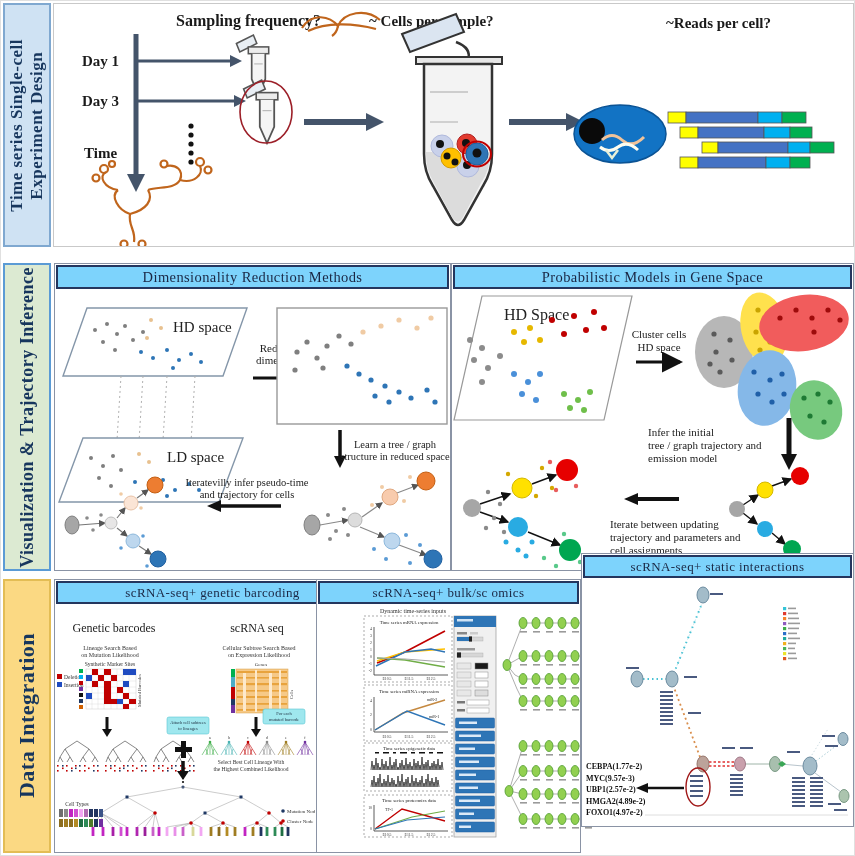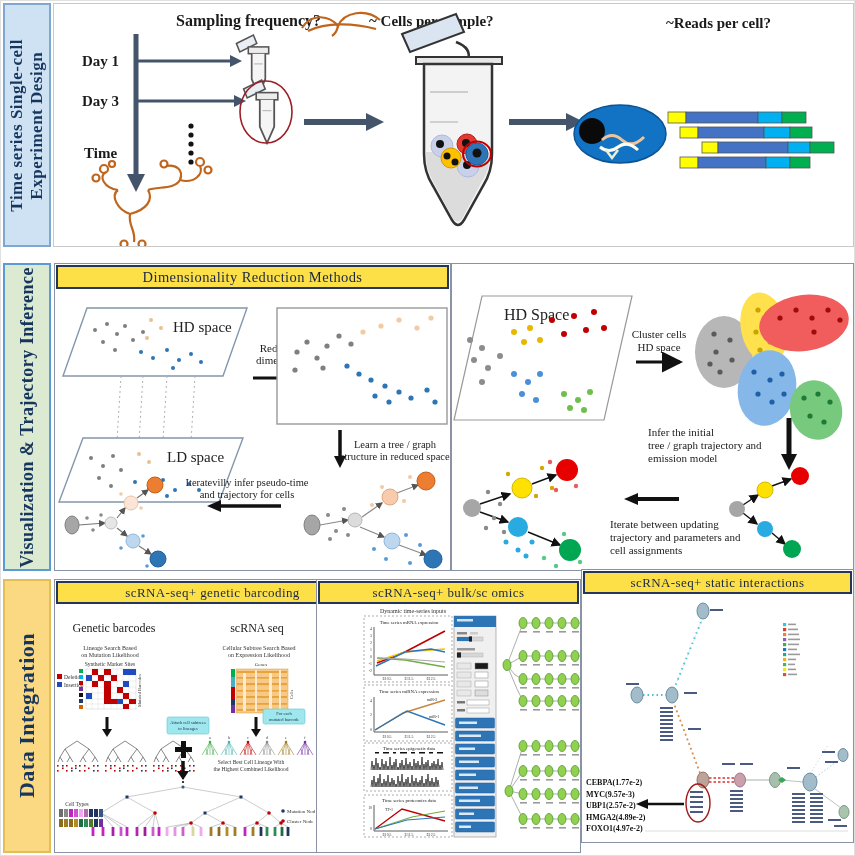--- a/index.html
+++ b/index.html
@@ -6,21 +6,21 @@
   .page{position:relative;width:855px;height:856px;background:#fff;font-family:"Liberation Serif",serif;overflow:hidden;border:1px solid #e0e0e0;box-sizing:border-box;}
   .sidebar{position:absolute;left:2px;width:48px;box-sizing:border-box;display:flex;align-items:center;justify-content:center;}
   .sb-blue{background:#cfe2f3;border:2px solid #7fa8d0;}
   .sb-green{background:#dcead2;border:2px solid #5b9bd5;}
   .sb-tan{background:#fbd983;border:2px solid #e3bd55;}
   .vtext{writing-mode:vertical-rl;transform:rotate(180deg);font-size:17px;font-weight:600;color:#17365d;letter-spacing:.5px;text-align:center;line-height:1.15;}
   .vtext .vline{display:block;}
   .content-box{position:absolute;background:#fff;box-sizing:border-box;}
   .cb-light{border:1px solid #c9c9c9;}
   .cb-mid{border:1px solid #8a93a5;}
-  .hdr{position:absolute;left:1px;right:1px;top:1px;height:24px;background:#fde047;border:2px solid #24365e;box-sizing:border-box;display:flex;align-items:center;justify-content:center;font-size:14.5px;color:#1a2744;letter-spacing:.4px;}
+  .hdr{position:absolute;left:1px;right:1px;top:1px;height:24px;background:#7dd3fc;border:2px solid #24365e;box-sizing:border-box;display:flex;align-items:center;justify-content:center;font-size:14.5px;color:#1a2744;letter-spacing:.4px;}
   .hdr-sm{height:23px;font-size:13px;}
   svg{display:block;}
   svg text{font-family:"Liberation Serif",serif;}
 </style>
 </head>
 <body>
 
 <div class="page">
 
   <aside class="sidebar sb-blue" style="top:2px;height:244px;">
@@ -344,20 +344,21 @@
         <g fill="#5b9bd5">
             <circle cx="58" cy="68" r="1.8"></circle>
             <circle cx="80" cy="56" r="1.8"></circle>
             <circle cx="84" cy="86" r="1.8"></circle>
           </g>
       </g>
     </svg>
   </div>
 
   <div class="content-box cb-mid" style="left:450px;top:262px;width:403px;height:308px;">
+    <div class="hdr">Probabilistic Models in Gene Space</div>
     <svg width="401" height="280" viewBox="0 0 401 280" style="margin-top:26px">
       <defs>
         <marker id="mC" markerWidth="8" markerHeight="8" refX="6" refY="3.5" orient="auto">
             <path d="M0,0 L7,3.5 L0,7 z" fill="#111"></path>
           </marker>
       </defs>
 
       <g>
         <polygon points="30,6 180,6 152,130 2,130" fill="#fff" stroke="#999" stroke-width="1.2"></polygon>
         <text x="52" y="30" font-size="16" fill="#222">HD Space</text>
@@ -1068,21 +1069,21 @@
             <rect x="250" y="94" width="6" height="1.6"></rect>
             <rect x="250" y="139" width="6" height="1.6"></rect>
             <rect x="250" y="164" width="6" height="1.6"></rect>
             <rect x="250" y="187" width="6" height="1.6"></rect>
             <rect x="250" y="212" width="6" height="1.6"></rect>
           </g>
       </g>
     </svg>
   </div>
 
-  <div class="content-box cb-mid" style="left:580px;top:568px;width:273px;height:274px;">
+  <div class="content-box cb-mid" style="left:580px;top:552px;width:273px;height:274px;">
     <div class="hdr hdr-sm">scRNA-seq+ static interactions</div>
     <svg width="271" height="248" viewBox="0 0 271 248" style="margin-top:25px">
       <defs>
         <ellipse id="bn" rx="6" ry="8" fill="#a3bcc9" stroke="#6d8ca0" stroke-width="1"></ellipse>
         <rect id="tb" width="13" height="2" fill="#4a5a80"></rect>
       </defs>
 
       <g>
         <line x1="121" y1="22" x2="92" y2="94" stroke="#bfe6ec" stroke-width="1" stroke-dasharray="1.5,2.5"></line>
         <line x1="121" y1="22" x2="92" y2="94" stroke="#49c2d4" stroke-width="2" stroke-dasharray="1.5,4"></line>

